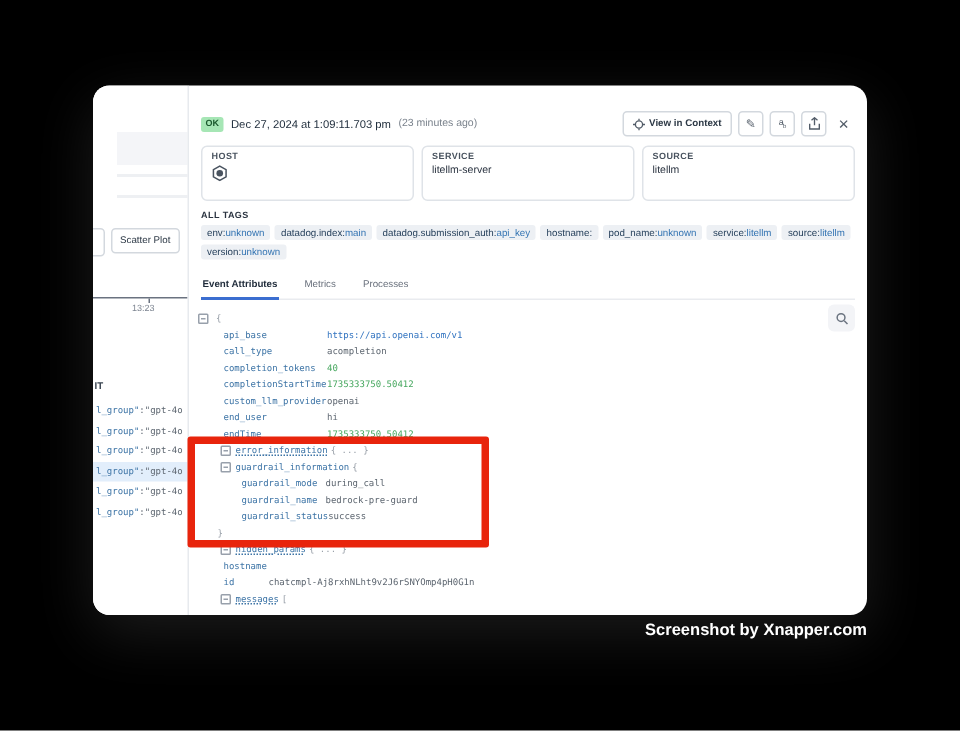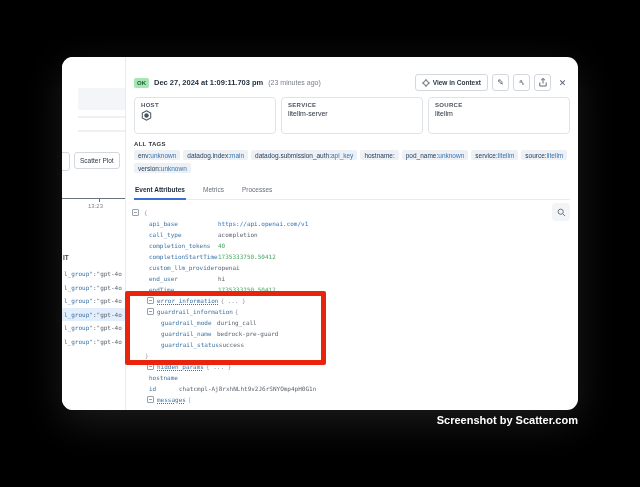--- a/index.html
+++ b/index.html
@@ -32,21 +32,21 @@
         font-family:"DejaVu Sans Mono",monospace;font-size:6px;}
   .lrow.sel{background:#e2eefb;}
   .lk{color:#3d74a6;}
   .lr{color:#5d6670;}
   .divider{position:absolute;left:63px;top:0;bottom:0;width:1px;background:#e7eaee;}
   
   .main{position:absolute;left:64px;right:0;top:0;bottom:0;padding:0 8px;}
   .hdr{margin-top:17px;display:flex;align-items:center;justify-content:space-between;}
   .hdr-left{display:flex;align-items:center;gap:5px;}
   .ok-badge{background:#a6e6b5;color:#1c5a2f;font-size:6px;font-weight:bold;border-radius:2px;padding:2px 3px;}
-  .ts{font-size:7.5px;font-weight:bold;color:#1d2b3a;}
+  .ts{font-size:7.5px;font-weight:normal;color:#1d2b3a;}
   .ago{font-size:7px;color:#7a828c;}
   .hdr-right{display:flex;align-items:center;gap:4px;}
   .ctx-btn{display:flex;align-items:center;gap:3px;height:15px;padding:0 6px;border:1px solid #d3d8de;
            border-radius:3px;background:#fff;font-size:6.5px;font-weight:bold;color:#2c3845;white-space:nowrap;}
   .sq-btn{width:15px;height:15px;border:1px solid #d3d8de;border-radius:3px;background:#fff;
           display:flex;align-items:center;justify-content:center;color:#525c68;font-size:8px;}
   .x-btn{width:15px;height:15px;display:flex;align-items:center;justify-content:center;color:#525c68;font-size:9px;}
   .boxes{margin-top:6px;display:flex;gap:5px;}
   .box{flex:1;border:1px solid #dfe3e8;border-radius:4px;height:31px;padding:4px 6px 0 6px;}
   .box-label{font-size:6px;font-weight:bold;letter-spacing:.3px;color:#49535f;}
@@ -282,13 +282,13 @@
             <circle cx="3.7" cy="3.7" r="2.6" fill="none" stroke="#6b7480" stroke-width="1"></circle>
             <path d="M5.8 5.8L8 8" stroke="#6b7480" stroke-width="1"></path>
           </svg>
       </span>
     </div>
   </div>
 
   <div class="red-box"></div>
 </div>
 
-<div class="watermark">Screenshot by Scatter.com</div>
+<div class="watermark">Screenshot by Xnapper.com</div>
 
 </body></html>

